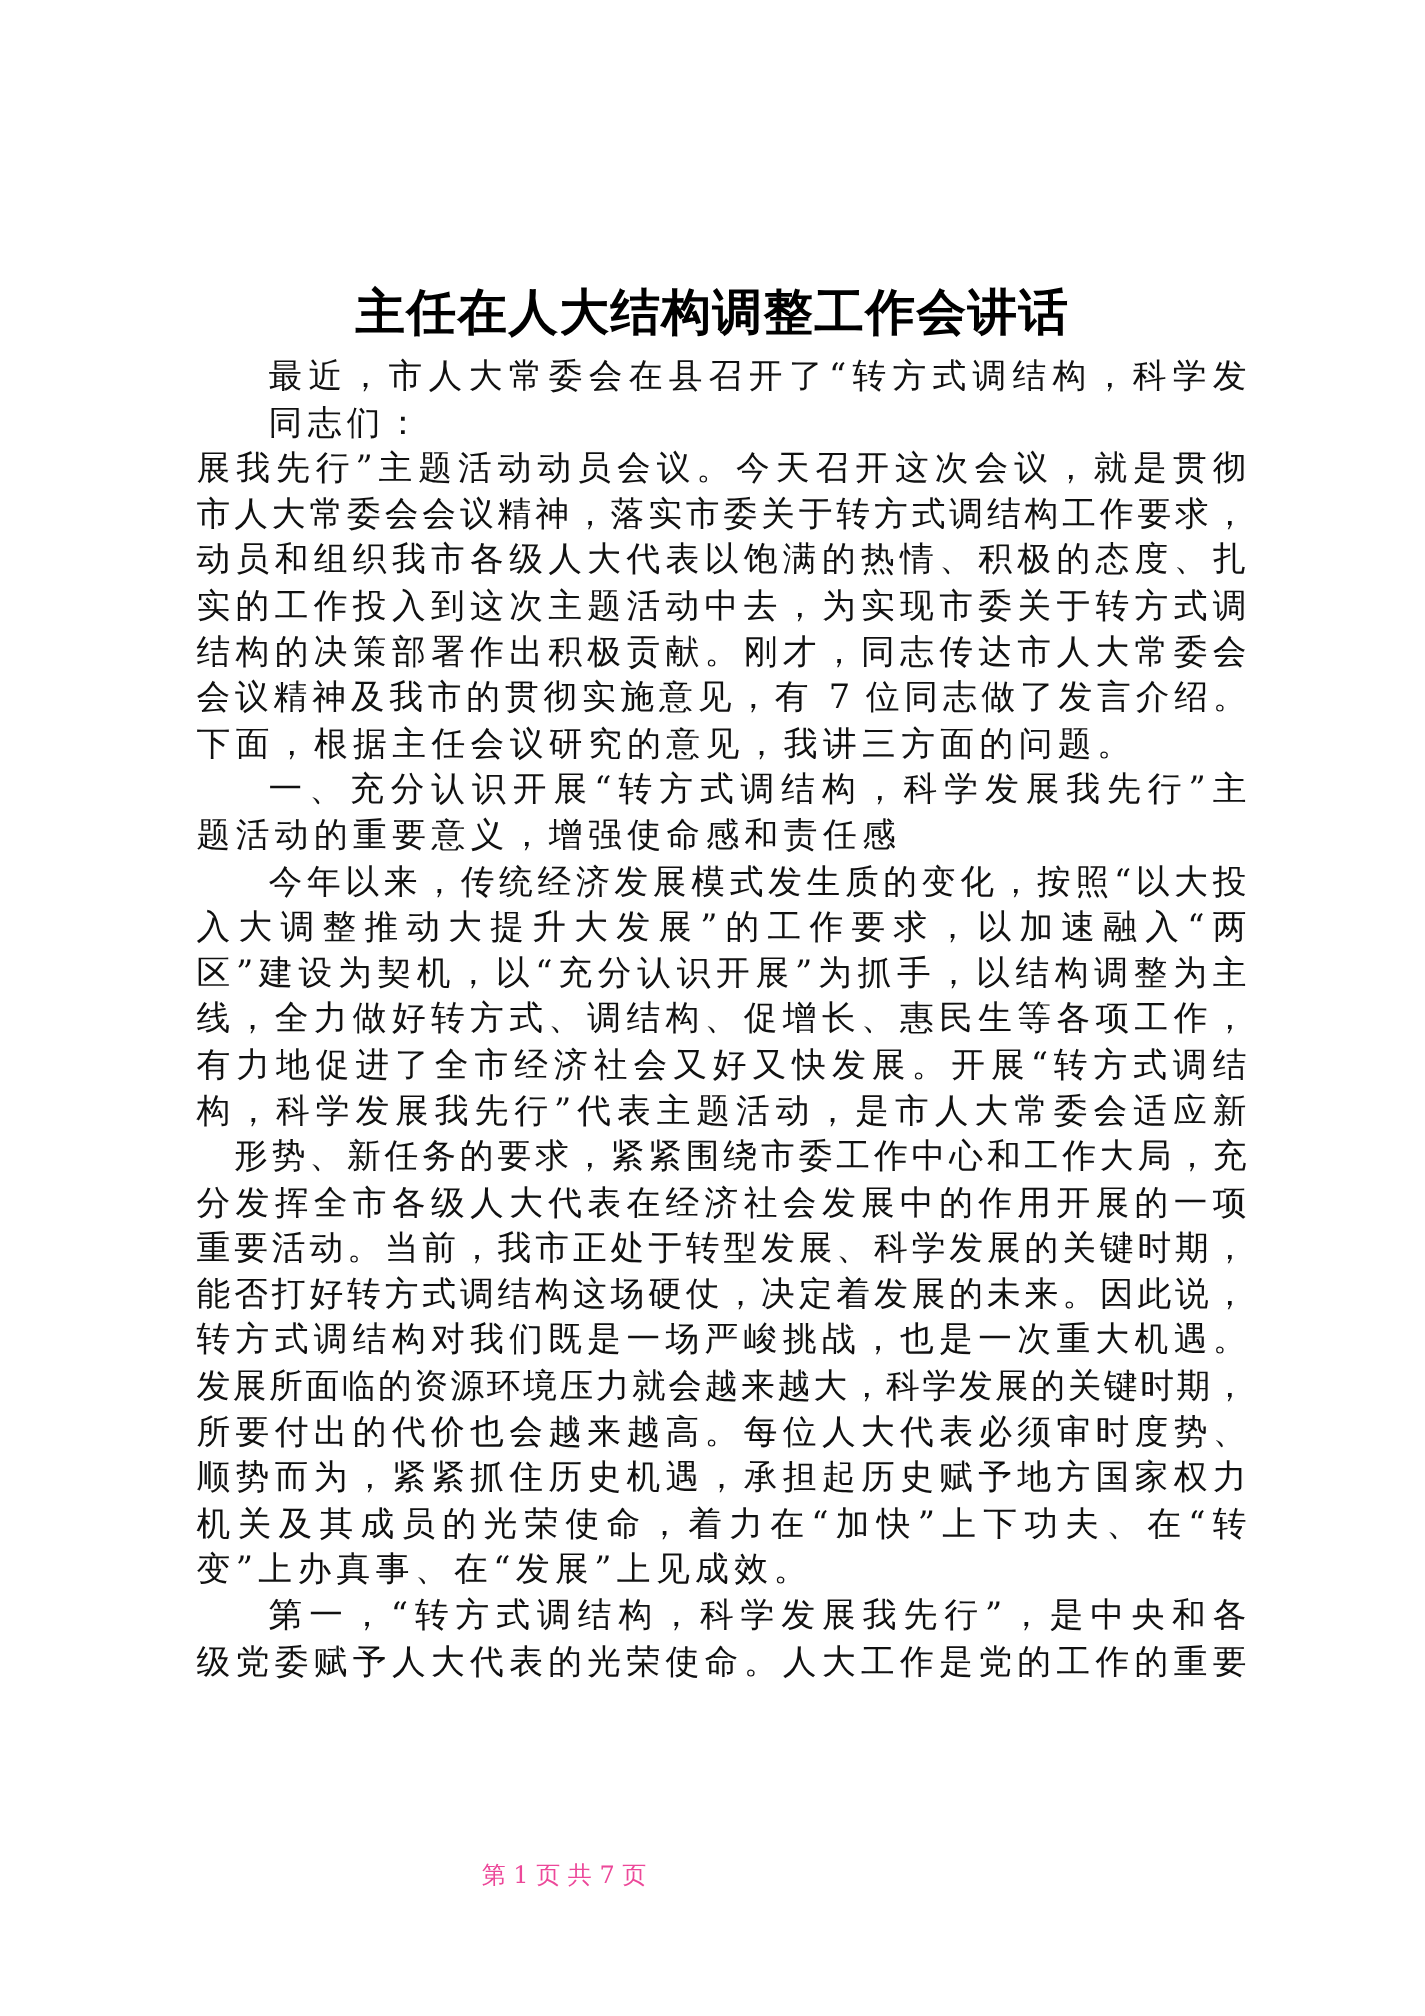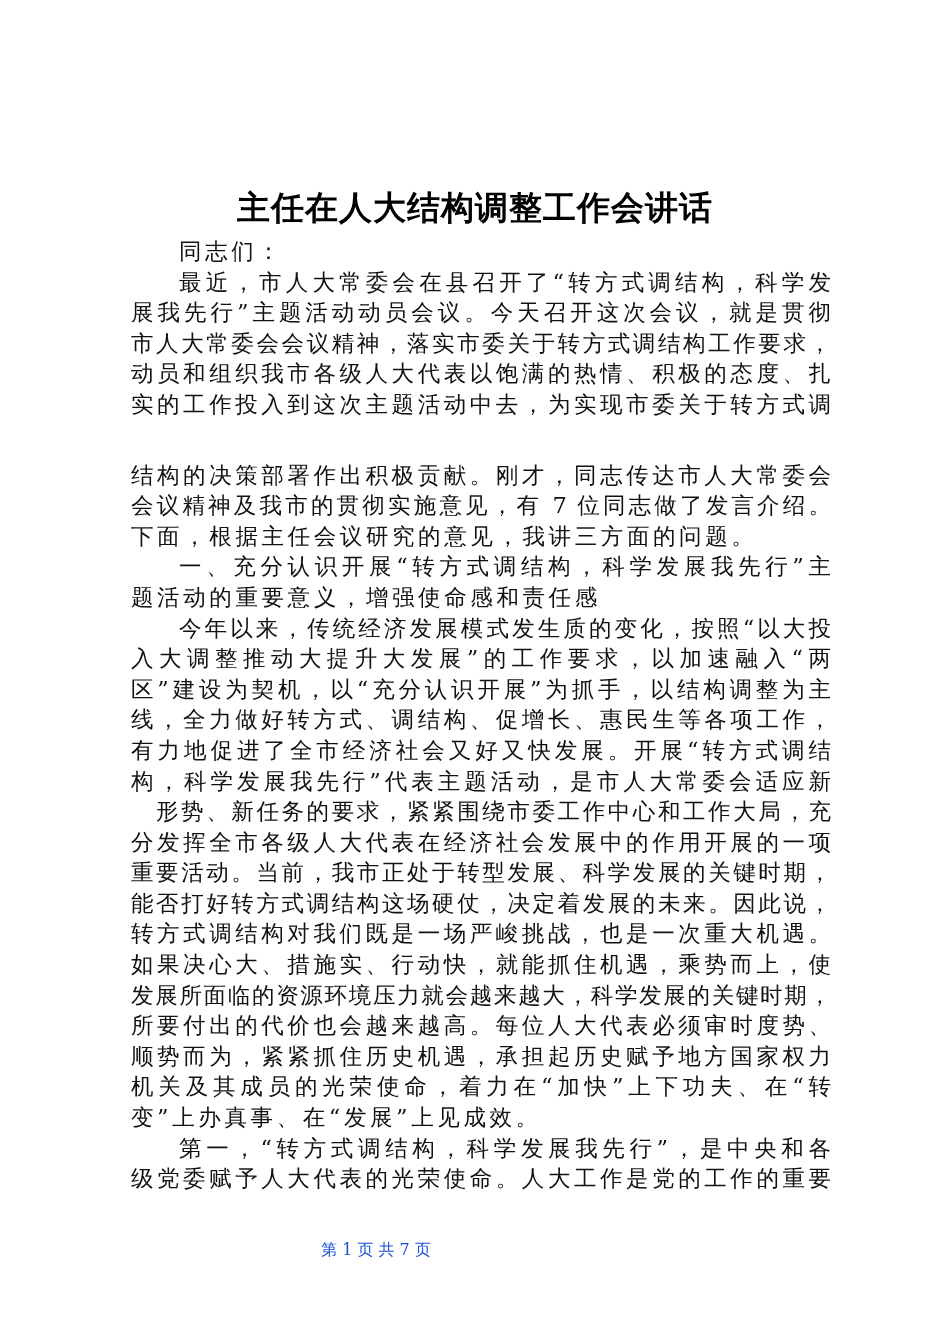--- a/index.html
+++ b/index.html
@@ -8,51 +8,50 @@
   .page { position: absolute; left: 0; top: 0; width: 950px; height: 1344px; background: #fff; }
   .title { position: absolute; top: 186px; left: 0; width: 950px; text-align: center;
            font-family: "DejaVu Sans", "Liberation Sans", sans-serif; font-weight: bold;
            font-size: 33px; letter-spacing: 1px; color: #000; }
   .body { position: absolute; left: 131px; top: 236px; width: 700px; }
   .line { height: 30.6px; line-height: 30.6px; font-size: 22.5px; white-space: nowrap;
           text-align: justify; text-align-last: justify; letter-spacing: 0; overflow: visible; }
   .line.last { text-align-last: left; letter-spacing: 3.6px; }
   .indent { padding-left: 48px; }
   .footer { position: absolute; top: 1240px; left: 0; width: 752px; text-align: center;
-            font-size: 16px; color: #1d4ed8; }
+            font-size: 16px; color: #ec4899; }
 </style>
 </head>
 <body>
 
 <div class="page">
   <div class="title">主任在人大结构调整工作会讲话</div>
   <div class="body" id="doc-body">
+      <div class="line indent" style="letter-spacing: 0px;">最近，市人大常委会在县召开了“转方式调结构，科学发</div>
       <div class="line indent last">同志们：</div>
-      <div class="line indent" style="letter-spacing: 0px;">最近，市人大常委会在县召开了“转方式调结构，科学发</div>
       <div class="line" style="letter-spacing: 0px;">展我先行”主题活动动员会议。今天召开这次会议，就是贯彻</div>
       <div class="line" style="letter-spacing: 0px;">市人大常委会会议精神，落实市委关于转方式调结构工作要求，</div>
       <div class="line" style="letter-spacing: 0px;">动员和组织我市各级人大代表以饱满的热情、积极的态度、扎</div>
       <div class="line" style="letter-spacing: 0px;">实的工作投入到这次主题活动中去，为实现市委关于转方式调</div>
-      <div class="line" style="letter-spacing: 0px; margin-top: 40px;">结构的决策部署作出积极贡献。刚才，同志传达市人大常委会</div>
+      <div class="line" style="letter-spacing: 0px;">结构的决策部署作出积极贡献。刚才，同志传达市人大常委会</div>
       <div class="line" style="letter-spacing: 0px;">会议精神及我市的贯彻实施意见，有 7 位同志做了发言介绍。</div>
       <div class="line last">下面，根据主任会议研究的意见，我讲三方面的问题。</div>
       <div class="line indent" style="letter-spacing: 0px;">一、充分认识开展“转方式调结构，科学发展我先行”主</div>
       <div class="line last">题活动的重要意义，增强使命感和责任感</div>
       <div class="line indent" style="letter-spacing: 0px;">今年以来，传统经济发展模式发生质的变化，按照“以大投</div>
       <div class="line" style="letter-spacing: 0px;">入大调整推动大提升大发展”的工作要求，以加速融入“两</div>
       <div class="line" style="letter-spacing: 0px;">区”建设为契机，以“充分认识开展”为抓手，以结构调整为主</div>
       <div class="line" style="letter-spacing: 0px;">线，全力做好转方式、调结构、促增长、惠民生等各项工作，</div>
       <div class="line" style="letter-spacing: 0px;">有力地促进了全市经济社会又好又快发展。开展“转方式调结</div>
       <div class="line" style="letter-spacing: 0px;">构，科学发展我先行”代表主题活动，是市人大常委会适应新</div>
       <div class="line" style="letter-spacing: 0px; margin-left: 25px;">形势、新任务的要求，紧紧围绕市委工作中心和工作大局，充</div>
       <div class="line" style="letter-spacing: 0px;">分发挥全市各级人大代表在经济社会发展中的作用开展的一项</div>
       <div class="line" style="letter-spacing: 0px;">重要活动。当前，我市正处于转型发展、科学发展的关键时期，</div>
       <div class="line" style="letter-spacing: 0px;">能否打好转方式调结构这场硬仗，决定着发展的未来。因此说，</div>
       <div class="line" style="letter-spacing: 0px;">转方式调结构对我们既是一场严峻挑战，也是一次重大机遇。</div>
-      <div class="line" style="letter-spacing: 0px;">如果决心大、措施实、行动快，就能抓住机遇，乘势而上，使</div>
       <div class="line" style="letter-spacing: 0px;">发展所面临的资源环境压力就会越来越大，科学发展的关键时期，</div>
       <div class="line" style="letter-spacing: 0px;">所要付出的代价也会越来越高。每位人大代表必须审时度势、</div>
       <div class="line" style="letter-spacing: 0px;">顺势而为，紧紧抓住历史机遇，承担起历史赋予地方国家权力</div>
       <div class="line" style="letter-spacing: 0px;">机关及其成员的光荣使命，着力在“加快”上下功夫、在“转</div>
       <div class="line last">变”上办真事、在“发展”上见成效。</div>
       <div class="line indent" style="letter-spacing: 0px;">第一，“转方式调结构，科学发展我先行”，是中央和各</div>
       <div class="line" style="letter-spacing: 0px;">级党委赋予人大代表的光荣使命。人大工作是党的工作的重要</div>
     </div>
   <div class="footer">第 1 页  共 7 页</div>
 </div>

